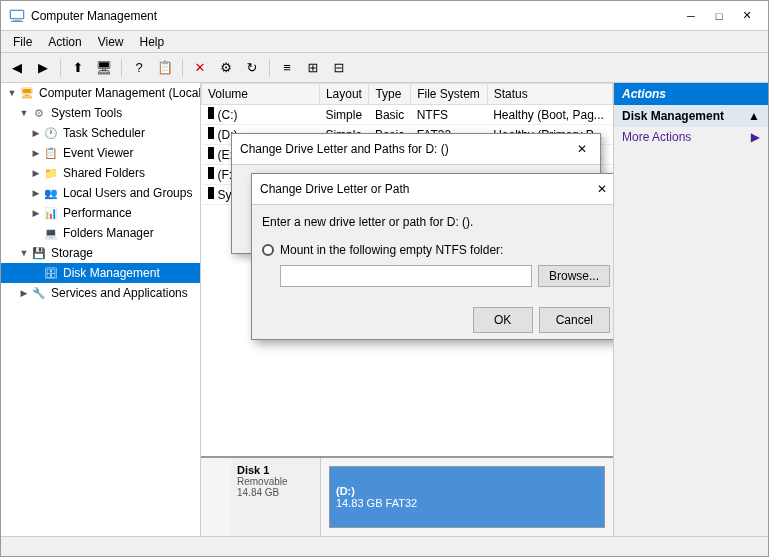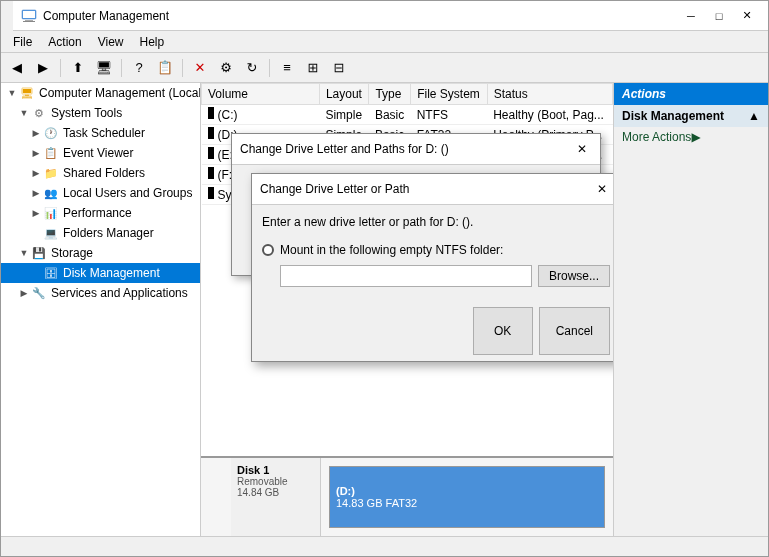--- a/index.html
+++ b/index.html
@@ -24,21 +24,20 @@
 
     
     .title-bar {
       background: #fff;
       height: 30px;
       display: flex;
       align-items: center;
       padding: 0 8px;
       border-bottom: 1px solid #ccc;
       justify-content: space-between;
-      margin-left: 12px;
     }
     .title-bar-left {
       display: flex;
       align-items: center;
       gap: 6px;
     }
     .title-bar-icon {
       width: 16px;
       height: 16px;
     }
@@ -253,22 +252,23 @@
       font-weight: bold;
       font-size: 12px;
       display: flex;
       justify-content: space-between;
       align-items: center;
     }
     .action-item {
       padding: 3px 8px;
       cursor: pointer;
       font-size: 12px;
-      color: #14532d;
-      display: flex;
+      color: #4c1d95;
+      display: flex;
+      justify-content: space-between;
       align-items: center;
     }
 
     
     .dialog-overlay {
       position: absolute;
       top: 0; left: 0; right: 0; bottom: 0;
       z-index: 10;
     }
 
@@ -320,21 +320,21 @@
       left: 50px;
       width: 370px;
       background: #f0f0f0;
       border: 1px solid #888;
       box-shadow: 4px 4px 10px rgba(0,0,0,0.35);
       font-size: 12px;
     }
 
     
     .btn {
-      padding: 16px 16px;
+      padding: 5px 16px;
       background: #e1e1e1;
       border: 1px solid #adadad;
       cursor: pointer;
       font-size: 12px;
       min-width: 60px;
     }
     .btn-default {
       background: #e1e1e1;
     }
 

